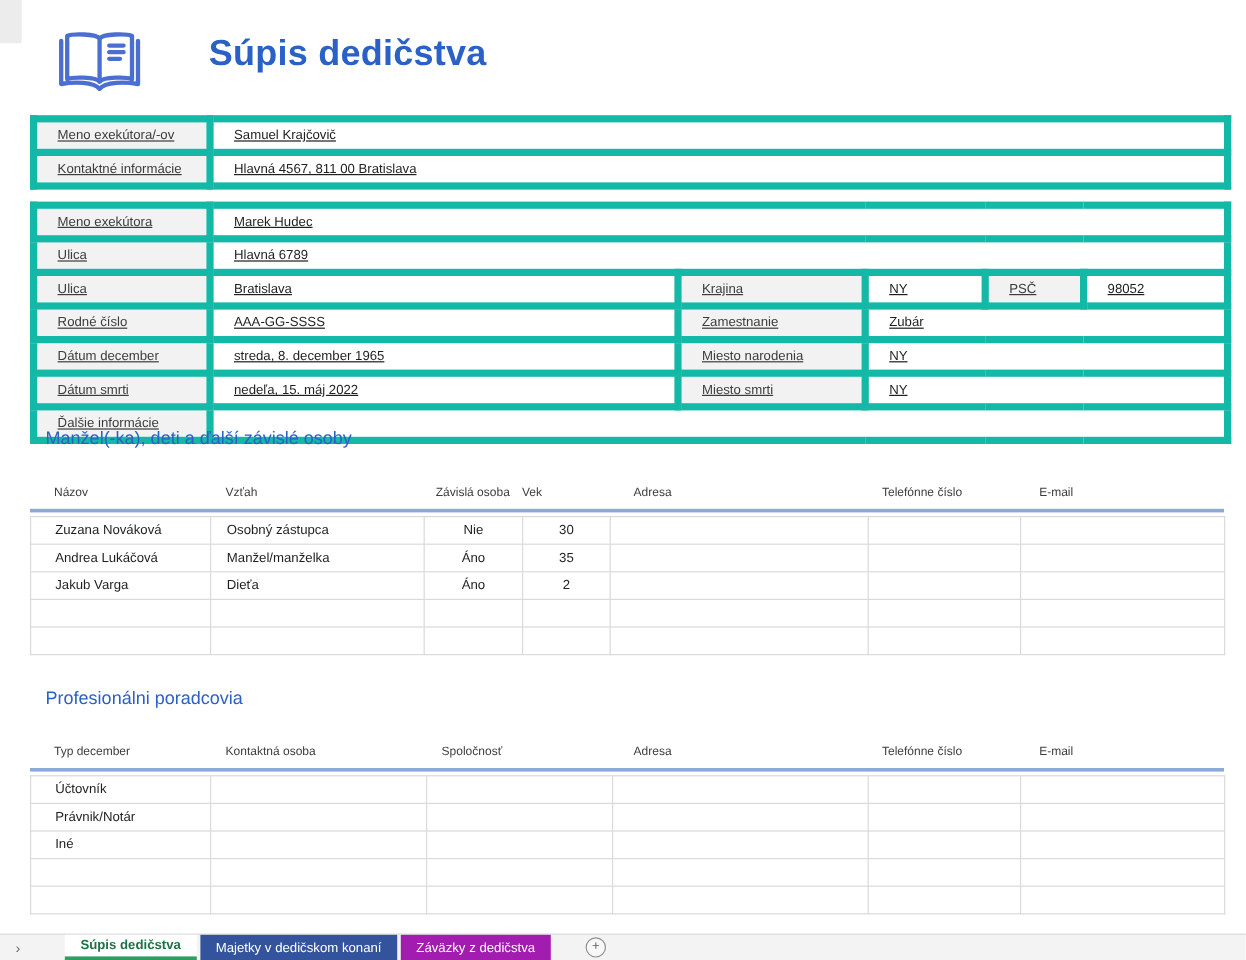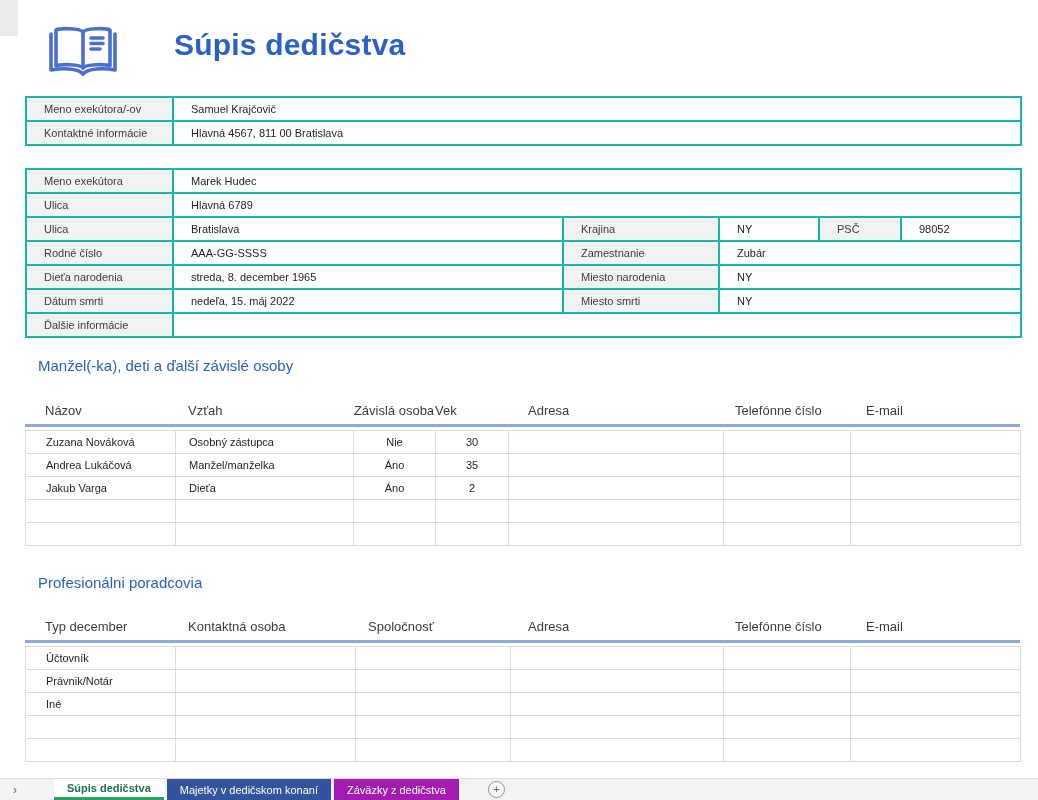--- a/index.html
+++ b/index.html
@@ -7,34 +7,34 @@
     width:1038px;height:800px;position:relative;overflow:hidden;
     background:#ffffff;font-family:"Liberation Sans",sans-serif;
   }
   .corner-artifact{position:absolute;left:0;top:0;width:18px;height:36px;background:#ececec}
   .logo{position:absolute;left:44px;top:22px;width:78px;height:58px}
   .title{position:absolute;left:174px;top:28px;font-size:30px;font-weight:bold;color:#2B61C6;letter-spacing:.2px}
 
   
   .info-table{position:absolute;left:25px;width:995px;border-collapse:collapse;table-layout:fixed;font-size:11px}
   .info-table td{
-    border:2px solid #14b8a6;height:22px;padding:0 4px 0 17px;
-    color:#1f1f1f;white-space:nowrap;overflow:hidden;background:#fff;
+    border:6px solid #14b8a6;height:22px;padding:0 4px 0 17px;
+    color:#1f1f1f;white-space:nowrap;overflow:hidden;background:#fff;text-decoration:underline;
   }
   .info-table{border:1px solid #bdbdbd}
   .info-table td.lbl{background:#f2f2f2;color:#3c3c3c}
 
   
   .sec-h{position:absolute;left:38px;font-size:15px;font-weight:normal;color:#2B61C6}
 
   
   .list-header{
     position:absolute;left:25px;width:995px;height:31px;box-sizing:border-box;
     border-bottom:3px solid #8CA9DC;display:flex;align-items:center;
-    font-size:13px;color:#3d3d3d;
+    font-size:10px;color:#3d3d3d;
   }
   .list-header span{display:inline-block;box-sizing:border-box;white-space:nowrap;overflow:hidden}
   .list-table{position:absolute;left:25px;width:995px;border-collapse:collapse;table-layout:fixed;font-size:11px;color:#1f1f1f}
   .list-table td{
     border:1px solid #dadada;height:22px;padding:0 4px 0 13px;
     white-space:nowrap;overflow:hidden;background:#fff;
   }
   .list-table{border-bottom:1px solid #c2c2c2}
   .list-table td.first{padding-left:20px}
   .list-table td.c{text-align:center;padding:0}
@@ -123,21 +123,21 @@
     <td class="lbl">PSČ</td>
     <td>98052</td>
   </tr>
   <tr>
     <td class="lbl">Rodné číslo</td>
     <td>AAA-GG-SSSS</td>
     <td class="lbl">Zamestnanie</td>
     <td colspan="3">Zubár</td>
   </tr>
   <tr>
-    <td class="lbl">Dieťa narodenia</td>
+    <td class="lbl">Dátum december</td>
     <td>streda, 8. december 1965</td>
     <td class="lbl">Miesto narodenia</td>
     <td colspan="3">NY</td>
   </tr>
   <tr>
     <td class="lbl">Dátum smrti</td>
     <td>nedeľa, 15. máj 2022</td>
     <td class="lbl">Miesto smrti</td>
     <td colspan="3">NY</td>
   </tr>

